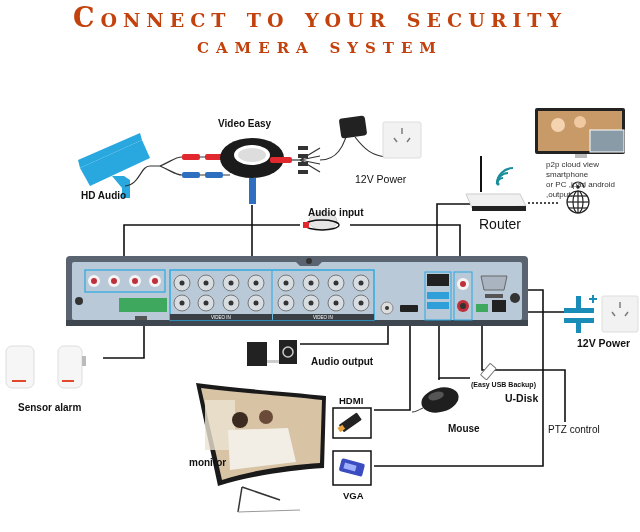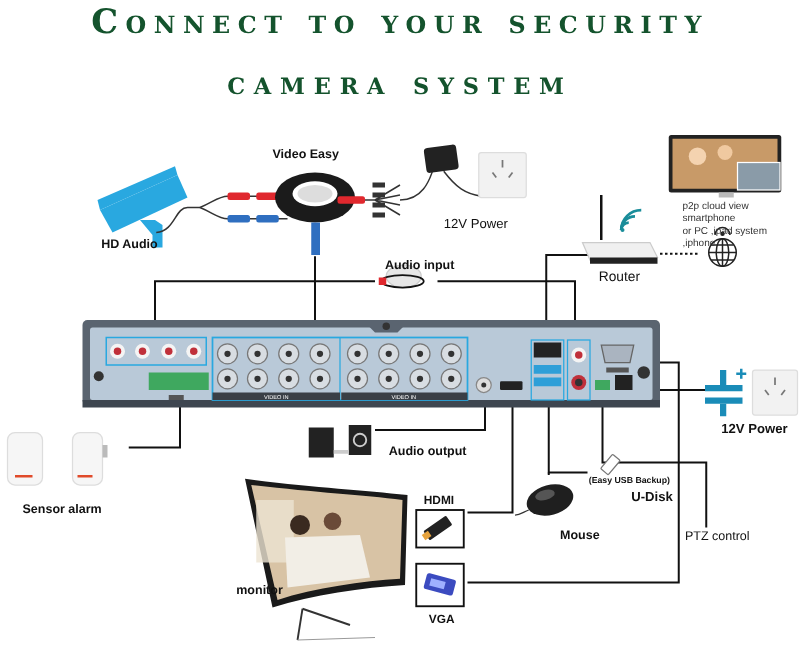--- a/index.html
+++ b/index.html
@@ -1,20 +1,20 @@
 <!DOCTYPE html>
 <html><head>
 <meta charset="utf-8">
 <style>
   * { box-sizing: border-box; margin: 0; padding: 0; }
   body { width: 640px; height: 532px; background: #ffffff; overflow: hidden; position: relative; font-family: "Liberation Sans", "DejaVu Sans", sans-serif; color: #111; }
   .abs { position: absolute; }
-  .title { left: 0; width: 640px; text-align: center; font-family: "DejaVu Serif", serif; font-weight: bold; font-variant: small-caps; letter-spacing: 6px; color: #14532d; }
+  .title { left: 0; width: 640px; text-align: center; font-family: "DejaVu Serif", serif; font-weight: bold; font-variant: small-caps; letter-spacing: 6px; color: #c2410c; }
   .t1 { top: 2px; font-size: 27px; }
-  .t2 { top: 52px; font-size: 25px; letter-spacing: 7px; }
+  .t2 { top: 32px; font-size: 22px; letter-spacing: 7px; }
   .lbl { font-size: 10px; color: #111; white-space: nowrap; }
   .lbl.b { font-weight: bold; }
   svg.diagram { position: absolute; left: 0; top: 0; width: 640px; height: 532px; }
   .p2p { font-size: 8px; line-height: 10px; color: #333; }
   .usb-sub { font-size: 7px; font-weight: bold; }
 </style>
 </head>
 <body>
 
 <div class="abs title t1">Connect to your security</div>
@@ -273,27 +273,27 @@
     <rect x="333" y="451" width="38" height="34" fill="#fff" stroke="#111" stroke-width="1.5"></rect>
     <rect x="340" y="461" width="24" height="13" rx="2" fill="#3b4bc0" transform="rotate(15 352 467)"></rect>
     <rect x="344" y="464" width="12" height="6" fill="#9fb0ff" transform="rotate(15 350 467)"></rect>
   </g>
 </svg>
 
 <div class="abs lbl b" style="left:218px;top:118px;">Video Easy</div>
 <div class="abs lbl b" style="left:81px;top:190px;">HD Audio</div>
 <div class="abs lbl" style="left:355px;top:173px;font-size:10.5px;">12V Power</div>
 <div class="abs lbl b" style="left:308px;top:207px;">Audio input</div>
-<div class="abs lbl" style="left:479px;top:216px;font-size:11px;">Router</div>
+<div class="abs lbl" style="left:479px;top:216px;font-size:14px;">Router</div>
 <div class="abs p2p" style="left:530px;top:160px;margin-left:16px;">
   <div>p2p cloud view smartphone</div>
-  <div>or PC ,ipad system ,iphone.</div>
+  <div>or PC ,ipad android ,output.</div>
 </div>
 <div class="abs lbl b" style="left:577px;top:337px;font-size:10.5px;">12V Power</div>
 <div class="abs lbl b" style="left:311px;top:356px;">Audio output</div>
 <div class="abs lbl b" style="left:18px;top:402px;">Sensor alarm</div>
 <div class="abs lbl b" style="left:505px;top:368px;font-size:10.5px;margin-top:24px;">U-Disk</div>
 <div class="abs lbl usb-sub" style="left:471px;top:381px;">(Easy USB Backup)</div>
 <div class="abs lbl b" style="left:339px;top:395px;font-size:9.5px;">HDMI</div>
 <div class="abs lbl b" style="left:424px;top:423px;padding-left:24px;">Mouse</div>
 <div class="abs lbl" style="left:548px;top:424px;">PTZ control</div>
-<div class="abs lbl b" style="left:157px;top:467px;padding-left:32px;">monitor</div>
+<div class="abs lbl b" style="left:157px;top:457px;padding-left:32px;">monitor</div>
 <div class="abs lbl b" style="left:343px;top:490px;font-size:9.5px;">VGA</div>
 
 </body></html>

